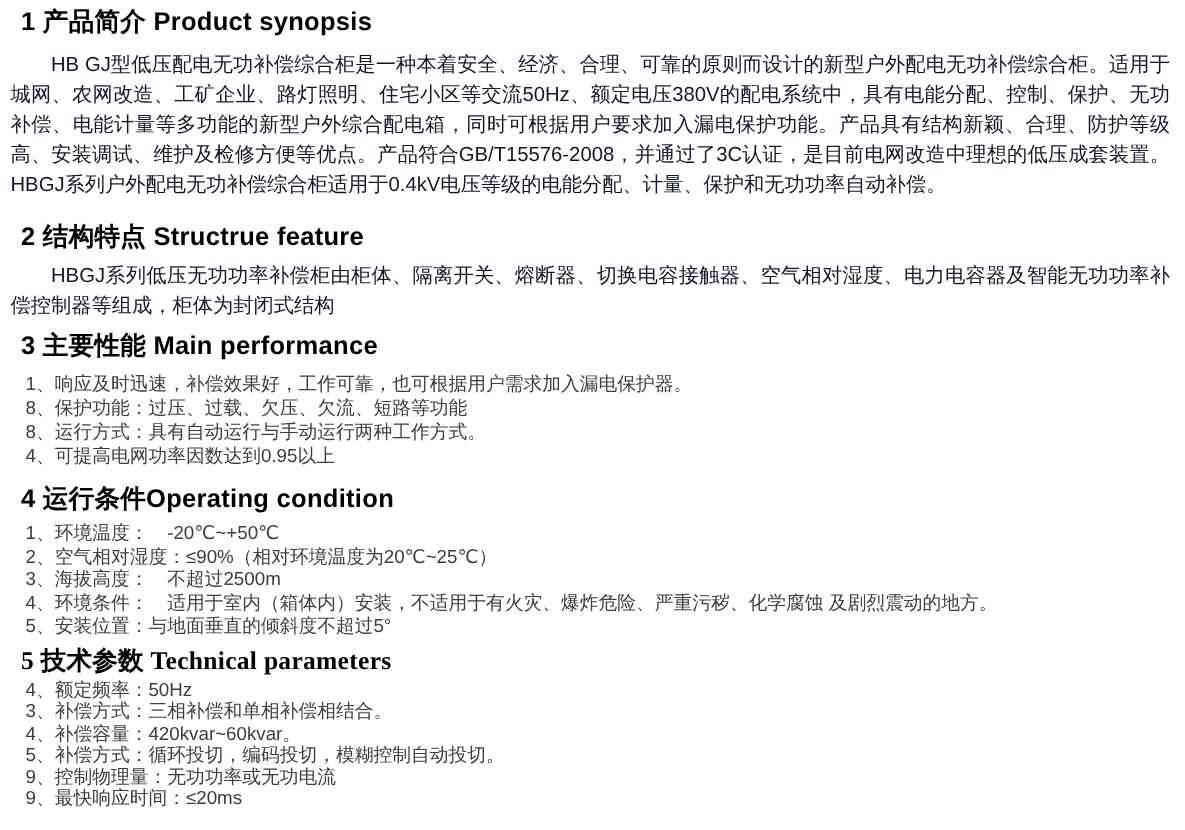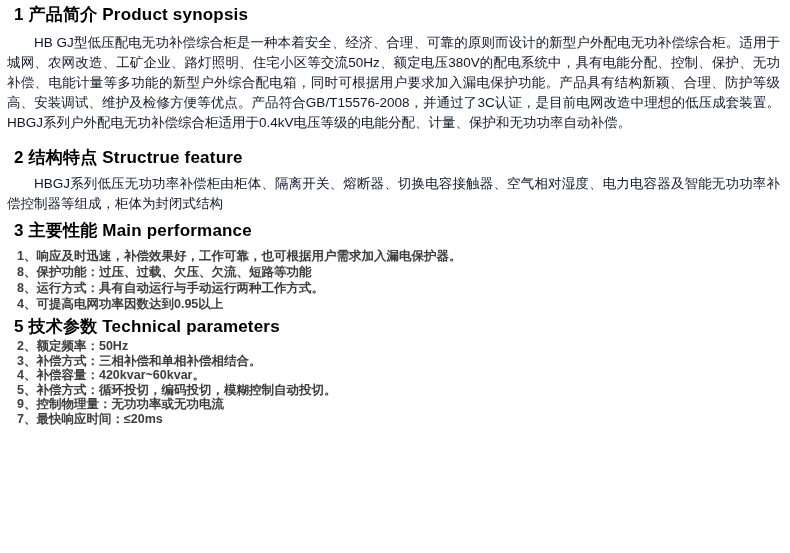--- a/index.html
+++ b/index.html
@@ -27,33 +27,32 @@
     margin: 0 10px 0 7px;
     text-indent: 27px;
     text-align: justify;
   }
   .plist {
     list-style: none;
     margin: 0 8px 0 17px;
     padding: 0;
     color: #3d3d3d;
     font-size: 12.5px;
-    font-weight: bold;
   }
   .plist li { white-space: nowrap; overflow: hidden; }
   
   .h-1 { margin-top: 4px; }
   .p-1 { margin-top: 7px; }
   .h-2 { margin-top: 14px; }
   .p-2 { margin-top: 5px; }
   .h-3 { margin-top: 6px; }
   .l-3 { margin-top: 6px; line-height: 16px; }
   .h-4 { margin-top: 10px; }
   .l-4 { margin-top: 4px; line-height: 15.5px; }
-  .h-5 { margin-top: 4px; }
+  .h-5 { margin-top: 4px; font-family: Liberation Serif, serif; }
   .l-5 { margin-top: 1px; line-height: 14.5px; }
 </style>
 </head>
 <body>
 
 <div class="page">
 
   <section>
     <h2 class="hd h-1">1 产品简介 Product synopsis</h2>
     <p class="para p-1">HB GJ型低压配电无功补偿综合柜是一种本着安全、经济、合理、可靠的原则而设计的新型户外配电无功补偿综合柜。适用于城网、农网改造、工矿企业、路灯照明、住宅小区等交流50Hz、额定电压380V的配电系统中，具有电能分配、控制、保护、无功补偿、电能计量等多功能的新型户外综合配电箱，同时可根据用户要求加入漏电保护功能。产品具有结构新颖、合理、防护等级高、安装调试、维护及检修方便等优点。产品符合GB/T15576-2008，并通过了3C认证，是目前电网改造中理想的低压成套装置。　HBGJ系列户外配电无功补偿综合柜适用于0.4kV电压等级的电能分配、计量、保护和无功功率自动补偿。</p>
@@ -67,26 +66,36 @@
   <section>
     <h2 class="hd h-3">3 主要性能 Main performance</h2>
     <ul class="plist l-3">
       <li>1、响应及时迅速，补偿效果好，工作可靠，也可根据用户需求加入漏电保护器。</li>
       <li>8、保护功能：过压、过载、欠压、欠流、短路等功能</li>
       <li>8、运行方式：具有自动运行与手动运行两种工作方式。</li>
       <li>4、可提高电网功率因数达到0.95以上</li>
     </ul>
   </section>
 
+  <section>
+    <h2 class="hd h-4">4 运行条件Operating condition</h2>
+    <ul class="plist l-4">
+      <li>1、环境温度：　-20℃~+50℃</li>
+      <li>2、空气相对湿度：≤90%（相对环境温度为20℃~25℃）</li>
+      <li>3、海拔高度：　不超过2500m</li>
+      <li>4、环境条件：　适用于室内（箱体内）安装，不适用于有火灾、爆炸危险、严重污秽、化学腐蚀 及剧烈震动的地方。</li>
+      <li>5、安装位置：与地面垂直的倾斜度不超过5°</li>
+    </ul>
+  </section>
 
   <section>
     <h2 class="hd h-5">5 技术参数 Technical parameters</h2>
     <ul class="plist l-5">
-      <li>2、额定频率：50Hz</li>
+      <li>4、额定频率：50Hz</li>
       <li>3、补偿方式：三相补偿和单相补偿相结合。</li>
       <li>4、补偿容量：420kvar~60kvar。</li>
       <li>5、补偿方式：循环投切，编码投切，模糊控制自动投切。</li>
       <li>9、控制物理量：无功功率或无功电流</li>
-      <li>7、最快响应时间：≤20ms</li>
+      <li>9、最快响应时间：≤20ms</li>
     </ul>
   </section>
 
 </div>
 
 </body></html>

